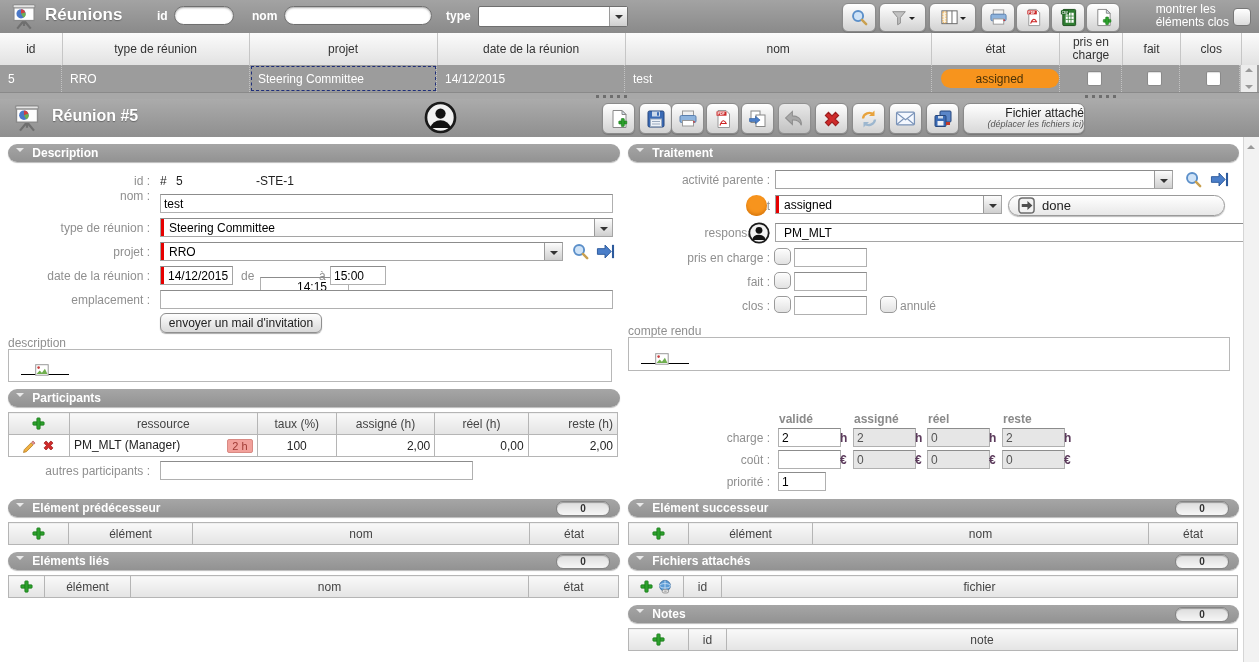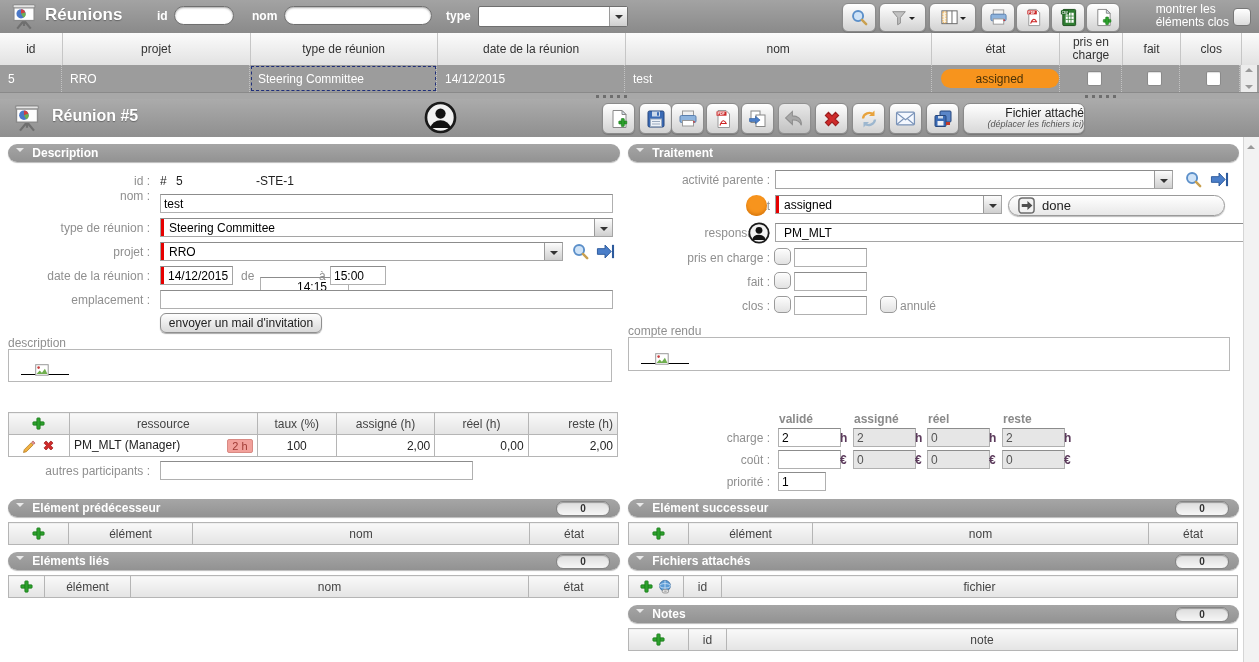--- a/index.html
+++ b/index.html
@@ -287,22 +287,22 @@
   </div>
   <div id="showclosed">
     <span>montrer les</span><br>
     <span>éléments clos</span>
   </div>
   <span class="cbsq" style="right:8px;top:8px"></span>
 </div>
 
 <div id="listhdr">
   <div class="hc" style="width:62px">id</div>
+  <div class="hc" style="width:187px">type de réunion</div>
   <div class="hc" style="width:188px">projet</div>
-  <div class="hc" style="width:187px">type de réunion</div>
   <div class="hc" style="width:188px">date de la réunion</div>
   <div class="hc" style="width:307px">nom</div>
   <div class="hc" style="width:128px">état</div>
   <div class="hc" style="width:62px">pris en charge</div>
   <div class="hc" style="width:58px">fait</div>
   <div class="hc" style="width:60px">clos</div>
   <div style="width:17px"></div>
 </div>
 <div id="listrow">
   <div class="rc" style="width:62px">5</div>
@@ -448,20 +448,24 @@
 
     <span class="abs" style="left:0;top:199px;color:#8f8f8f">description</span>
     <div class="txtarea" style="left:0;top:212px;width:602px;height:31px">
       <span class="phline">
         <svg class="ic" style="margin-left:14px" width="14" height="12">
             <use href="#s-imgph"></use>
           </svg>
       </span>
     </div>
 
+    <div class="sechdr" style="top:252px">
+      <span class="tri"></span>
+      <span>Participants</span>
+    </div>
 
     <table class="stbl" style="top:275px;width:610px">
       <colgroup>
           <col style="width:60px">
           <col style="width:185px">
           <col style="width:78px">
           <col style="width:97px">
           <col style="width:92px">
           <col style="width:88px">
         </colgroup>

